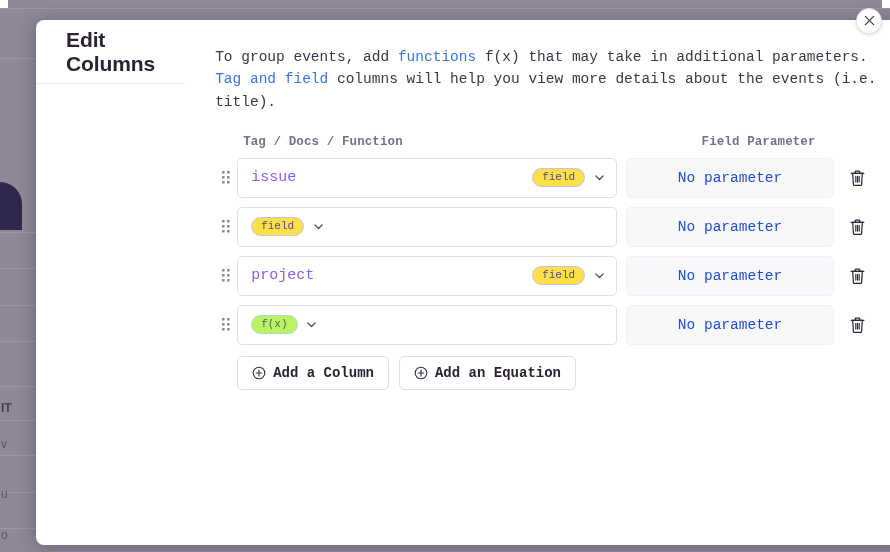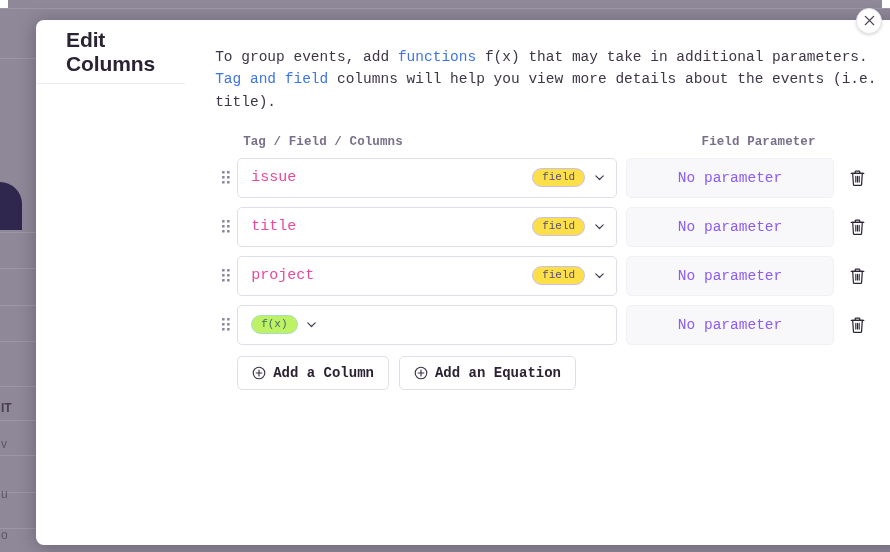--- a/index.html
+++ b/index.html
@@ -161,21 +161,21 @@
     border-radius: 5px;
     background: #fff;
     display: flex;
     align-items: center;
     padding: 0 8px 0 13px;
     cursor: pointer;
   }
   .select-value {
     flex: 1 1 auto;
     font-size: 15px;
-    color: #ec4899;
+    color: #8b5cf6;
     white-space: nowrap;
     overflow: hidden;
   }
   .kind-badge {
     font-size: 11px;
     padding: 2px 9px 3px;
     border-radius: 10px;
     margin-right: 5px;
     white-space: nowrap;
   }
@@ -201,21 +201,21 @@
     flex: 1 1 auto;
     height: 40px;
     margin-left: 9px;
     background: #f8f7fa;
     border: 1px solid #f2f0f5;
     border-radius: 5px;
     display: flex;
     align-items: center;
     justify-content: center;
     font-size: 14.5px;
-    color: #8b5cf6;
+    color: #1d4ed8;
   }
 
   .delete-btn {
     width: 46px;
     flex: 0 0 46px;
     display: flex;
     align-items: center;
     justify-content: center;
     cursor: pointer;
     color: #2d2436;
@@ -312,21 +312,21 @@
     <div class="modal-title">Edit Columns</div>
   </div>
 
   <div class="modal-body">
 
     <div class="description">
       <span>To group events, add </span><a>functions</a><span> f(x) that may take in additional parameters. </span><a>Tag and field</a><span> columns will help you view more details about the events (i.e. title).</span>
     </div>
 
     <div class="col-headers">
-      <div class="col-header tag">Tag / Field / Columns</div>
+      <div class="col-header tag">Tag / Docs / Function</div>
       <div class="col-header param">Field Parameter</div>
     </div>
 
     <div class="rows" id="rows-container">
         <div class="col-row">
           <div class="drag-handle">
             <svg width="9" height="14" viewBox="0 0 9 14">
               <rect x="0" y="0" width="2.6" height="2.6" rx="0.4" fill="#8d84a0"></rect>
               <rect x="5" y="0" width="2.6" height="2.6" rx="0.4" fill="#8d84a0"></rect>
               <rect x="0" y="5" width="2.6" height="2.6" rx="0.4" fill="#8d84a0"></rect>
@@ -359,21 +359,20 @@
             <svg width="9" height="14" viewBox="0 0 9 14">
               <rect x="0" y="0" width="2.6" height="2.6" rx="0.4" fill="#8d84a0"></rect>
               <rect x="5" y="0" width="2.6" height="2.6" rx="0.4" fill="#8d84a0"></rect>
               <rect x="0" y="5" width="2.6" height="2.6" rx="0.4" fill="#8d84a0"></rect>
               <rect x="5" y="5" width="2.6" height="2.6" rx="0.4" fill="#8d84a0"></rect>
               <rect x="0" y="10" width="2.6" height="2.6" rx="0.4" fill="#8d84a0"></rect>
               <rect x="5" y="10" width="2.6" height="2.6" rx="0.4" fill="#8d84a0"></rect>
             </svg>
           </div>
           <div class="select-box">
-            <span class="select-value">title</span>
             <span class="kind-badge field">field</span>
             <span class="chevron">
               <svg width="13" height="13" viewBox="0 0 14 14">
                 <path d="M3 5.2 L7 9.2 L11 5.2" fill="none" stroke="currentColor" stroke-width="1.3" stroke-linecap="round" stroke-linejoin="round"></path>
               </svg>
             </span>
           </div>
           <div class="param-box">No parameter</div>
           <div class="delete-btn">
             <svg width="17" height="18" viewBox="0 0 18 19">

